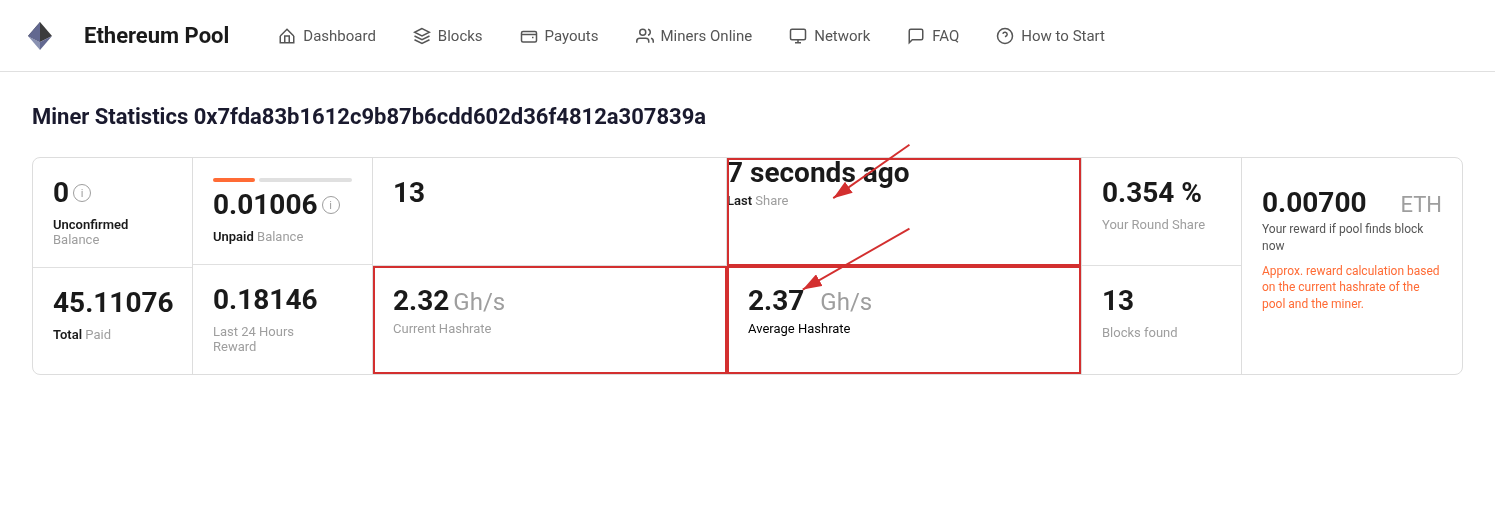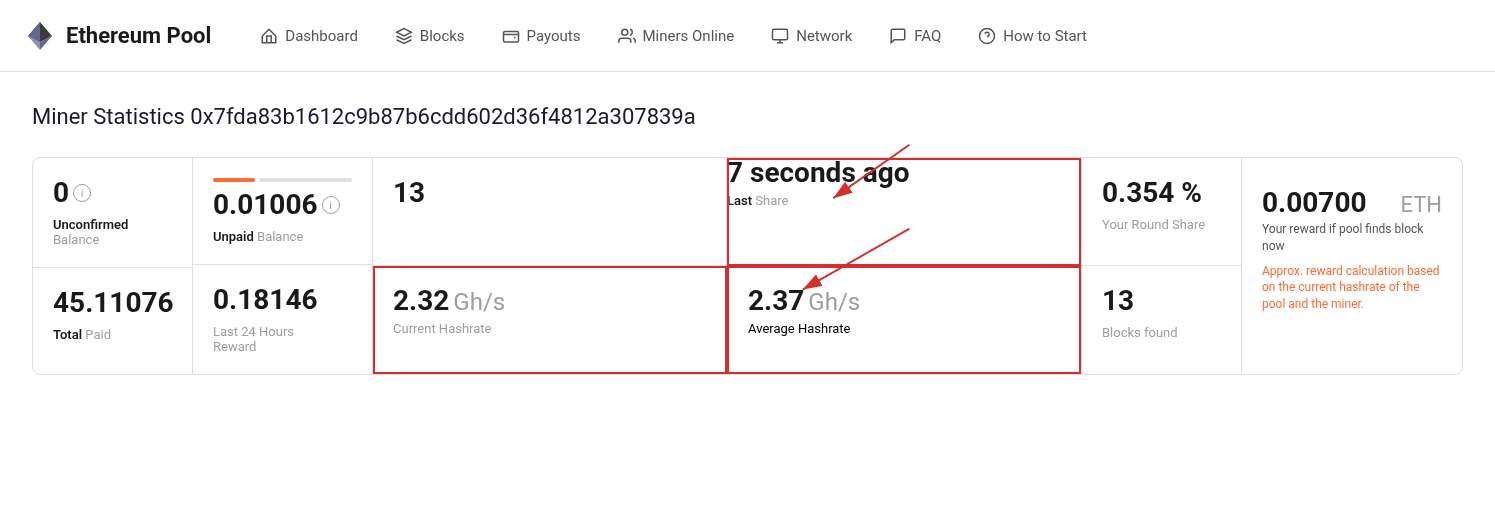--- a/index.html
+++ b/index.html
@@ -10,21 +10,21 @@
       display: flex;
       align-items: center;
       padding: 0 24px;
       height: 72px;
       border-bottom: 1px solid #e0e0e0;
       gap: 8px;
     }
     .logo-area {
       display: flex;
       align-items: center;
-      gap: 10px;
+      gap: 28px;
       margin-right: 24px;
     }
     .logo-icon {
       width: 32px;
       height: 32px;
     }
     .logo-title {
       font-size: 22px;
       font-weight: 700;
       color: #1a1a1a;
@@ -53,21 +53,21 @@
       align-items: center;
       justify-content: center;
     }
 
     
     .main-content {
       padding: 32px 32px 24px;
     }
     .page-title {
       font-size: 22px;
-      font-weight: 400;
+      font-weight: 700;
       color: #1a1a2e;
       margin-bottom: 28px;
     }
 
     .stat-value {
       font-size: 28px;
       font-weight: 700;
       color: #1a1a1a;
       line-height: 1.1;
     }
@@ -327,21 +327,21 @@
           <div style="display:flex; align-items:baseline; gap:4px;">
             <span class="stat-value">2.32</span>
             <span style="font-size:24px; color:#9e9e9e; font-weight:400;">Gh/s</span>
           </div>
           <div class="stat-label">
             <span style="color:#9e9e9e;">Current Hashrate</span>
           </div>
         </div>
 
         <div style="padding:20px; outline:2.5px solid #d32f2f; outline-offset:-2px; border-left:1px solid #ddd;">
-          <div style="display:flex; align-items:baseline; gap:4px;">
+          <div style="display:flex; align-items:baseline; gap:16px;">
             <span class="stat-value">2.37</span>
             <span style="font-size:24px; color:#9e9e9e; font-weight:400;">Gh/s</span>
           </div>
           <div class="stat-label">
             <span style="color:#000000;">Average Hashrate</span>
           </div>
         </div>
       </div>
 
       <div style="display:flex; flex-direction:column; border-right:1px solid #ddd;">

